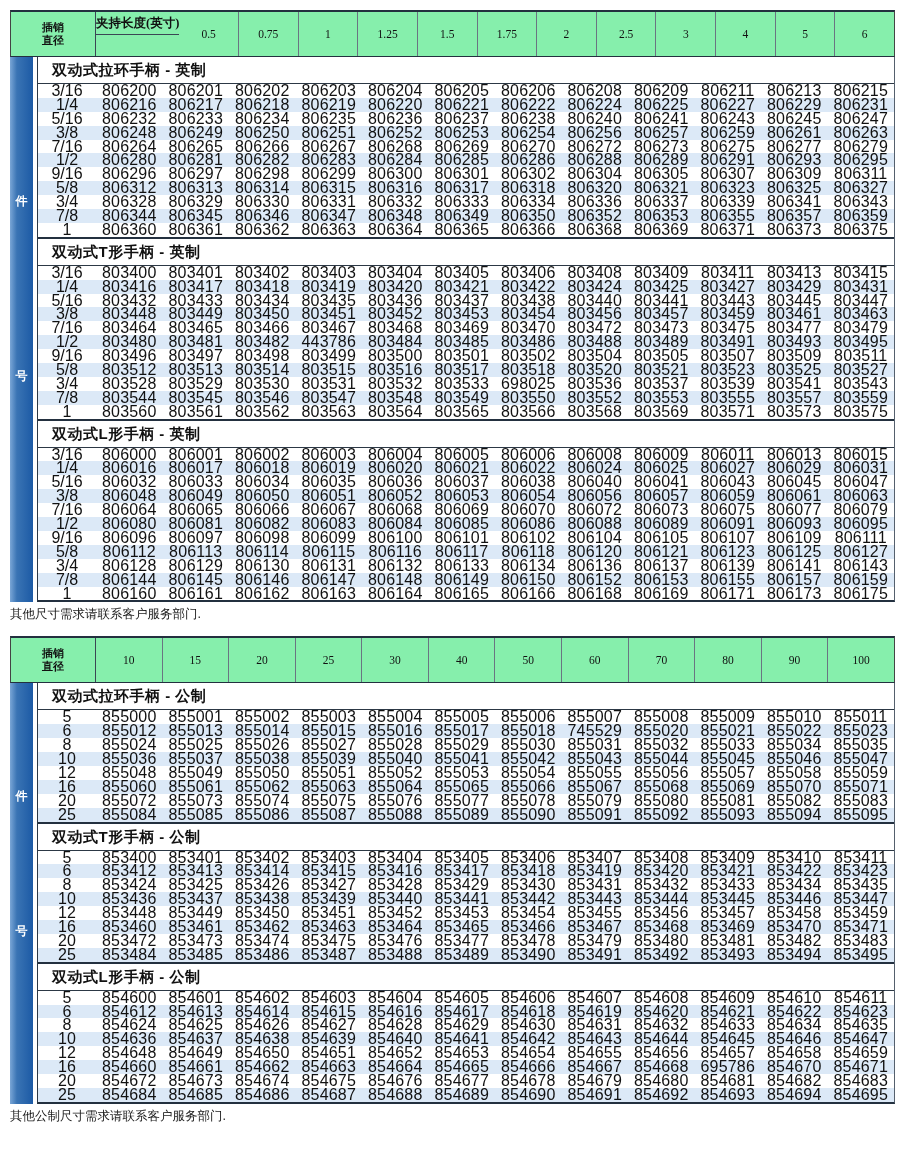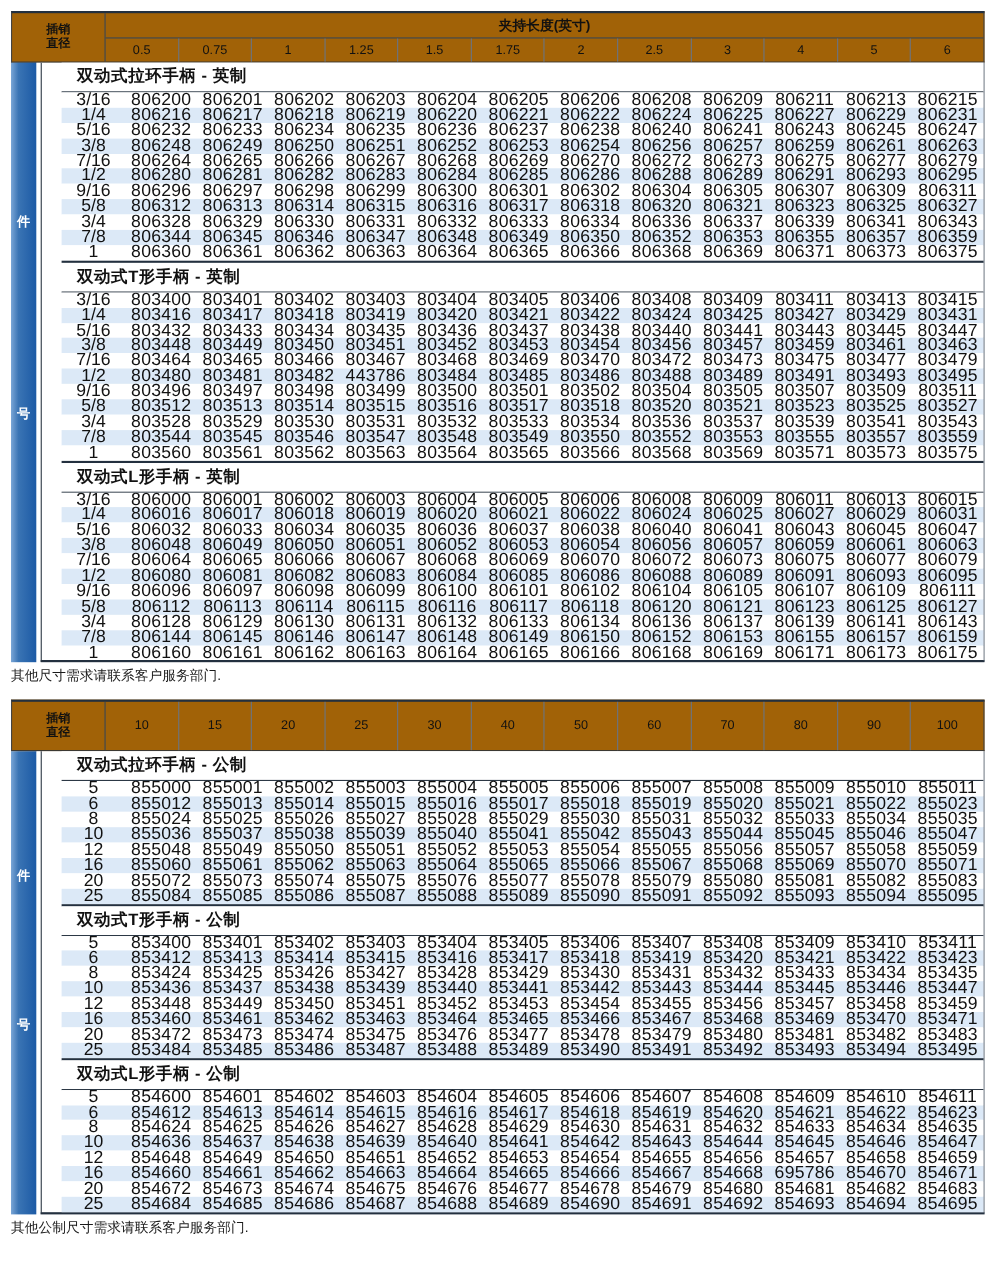--- a/index.html
+++ b/index.html
@@ -10,28 +10,28 @@
   }
   .page{position:absolute;left:0;top:0;width:904px;height:1169px;padding:10px 9px 0 10px;box-sizing:border-box;}
   *{box-sizing:border-box;}
 
   .cat-table{width:885px;}
   
   .t-head{
     display:flex;height:47px;
     border-top:2.5px solid #23303f;border-bottom:1.5px solid #23303f;
     border-left:1px solid #444;border-right:1px solid #444;
-    background:#a16207;
+    background:#86efac;
   }
   .corner{
     width:85px;flex:0 0 85px;border-right:1.5px solid #3a4654;
     display:flex;align-items:center;justify-content:center;
     font-size:11px;font-weight:bold;line-height:13px;text-align:center;white-space:pre-line;
   }
-  .hright{flex:1;display:flex;flex-direction:column;}
+  .hright{flex:1;display:flex;flex-direction:row;font-family:Liberation Serif, serif;}
   .span-label{
     height:23px;border-bottom:1px solid #3a4654;
     display:flex;align-items:center;justify-content:center;
     font-size:12.5px;font-weight:bold;
   }
   .cols{flex:1;display:flex;}
   .hcol{
     flex:1;display:flex;align-items:center;justify-content:center;
     font-size:11.5px;border-right:1px solid #6a7482;
   }
@@ -46,21 +46,21 @@
   .sidebar .side-label{
     position:absolute;left:0;width:100%;text-align:center;
     color:#ffffff;font-size:12px;font-weight:bold;
   }
   .side-label.first{top:25%;}
   .side-label.second{top:57%;}
   .side-gap{width:4px;flex:0 0 4px;background:#fff;}
   .sections{
     flex:1;
     border-left:1.5px solid #2c3845;border-right:1px solid #55606d;
-    border-bottom:2px solid #23303f;background:#fff;padding-left:18px;
+    border-bottom:2px solid #23303f;background:#fff;
   }
   .section{border-top:2px solid #23303f;}
   .section:first-child{border-top:none;}
   .sec-title{
     height:27px;line-height:26px;padding-left:14px;
     font-size:15px;font-weight:bold;letter-spacing:0.5px;
     border-bottom:1.5px solid #2c3845;background:#fff;
   }
   .trow{display:flex;height:13.9px;line-height:13.9px;font-size:16px;}
   .trow:nth-of-type(odd){background:#dce9f7;} 
@@ -402,21 +402,21 @@
                 <div class="val">803527</div>
               </div>
               <div class="trow">
                 <div class="rlabel">3/4</div>
                 <div class="val">803528</div>
                 <div class="val">803529</div>
                 <div class="val">803530</div>
                 <div class="val">803531</div>
                 <div class="val">803532</div>
                 <div class="val">803533</div>
-                <div class="val">803534</div>
+                <div class="val">698025</div>
                 <div class="val">803536</div>
                 <div class="val">803537</div>
                 <div class="val">803539</div>
                 <div class="val">803541</div>
                 <div class="val">803543</div>
               </div>
               <div class="trow">
                 <div class="rlabel">7/8</div>
                 <div class="val">803544</div>
                 <div class="val">803545</div>
@@ -671,21 +671,21 @@
               </div>
               <div class="trow">
                 <div class="rlabel">6</div>
                 <div class="val">855012</div>
                 <div class="val">855013</div>
                 <div class="val">855014</div>
                 <div class="val">855015</div>
                 <div class="val">855016</div>
                 <div class="val">855017</div>
                 <div class="val">855018</div>
-                <div class="val">855019</div>
+                <div class="val">745529</div>
                 <div class="val">855020</div>
                 <div class="val">855021</div>
                 <div class="val">855022</div>
                 <div class="val">855023</div>
               </div>
               <div class="trow">
                 <div class="rlabel">8</div>
                 <div class="val">855024</div>
                 <div class="val">855025</div>
                 <div class="val">855026</div>

